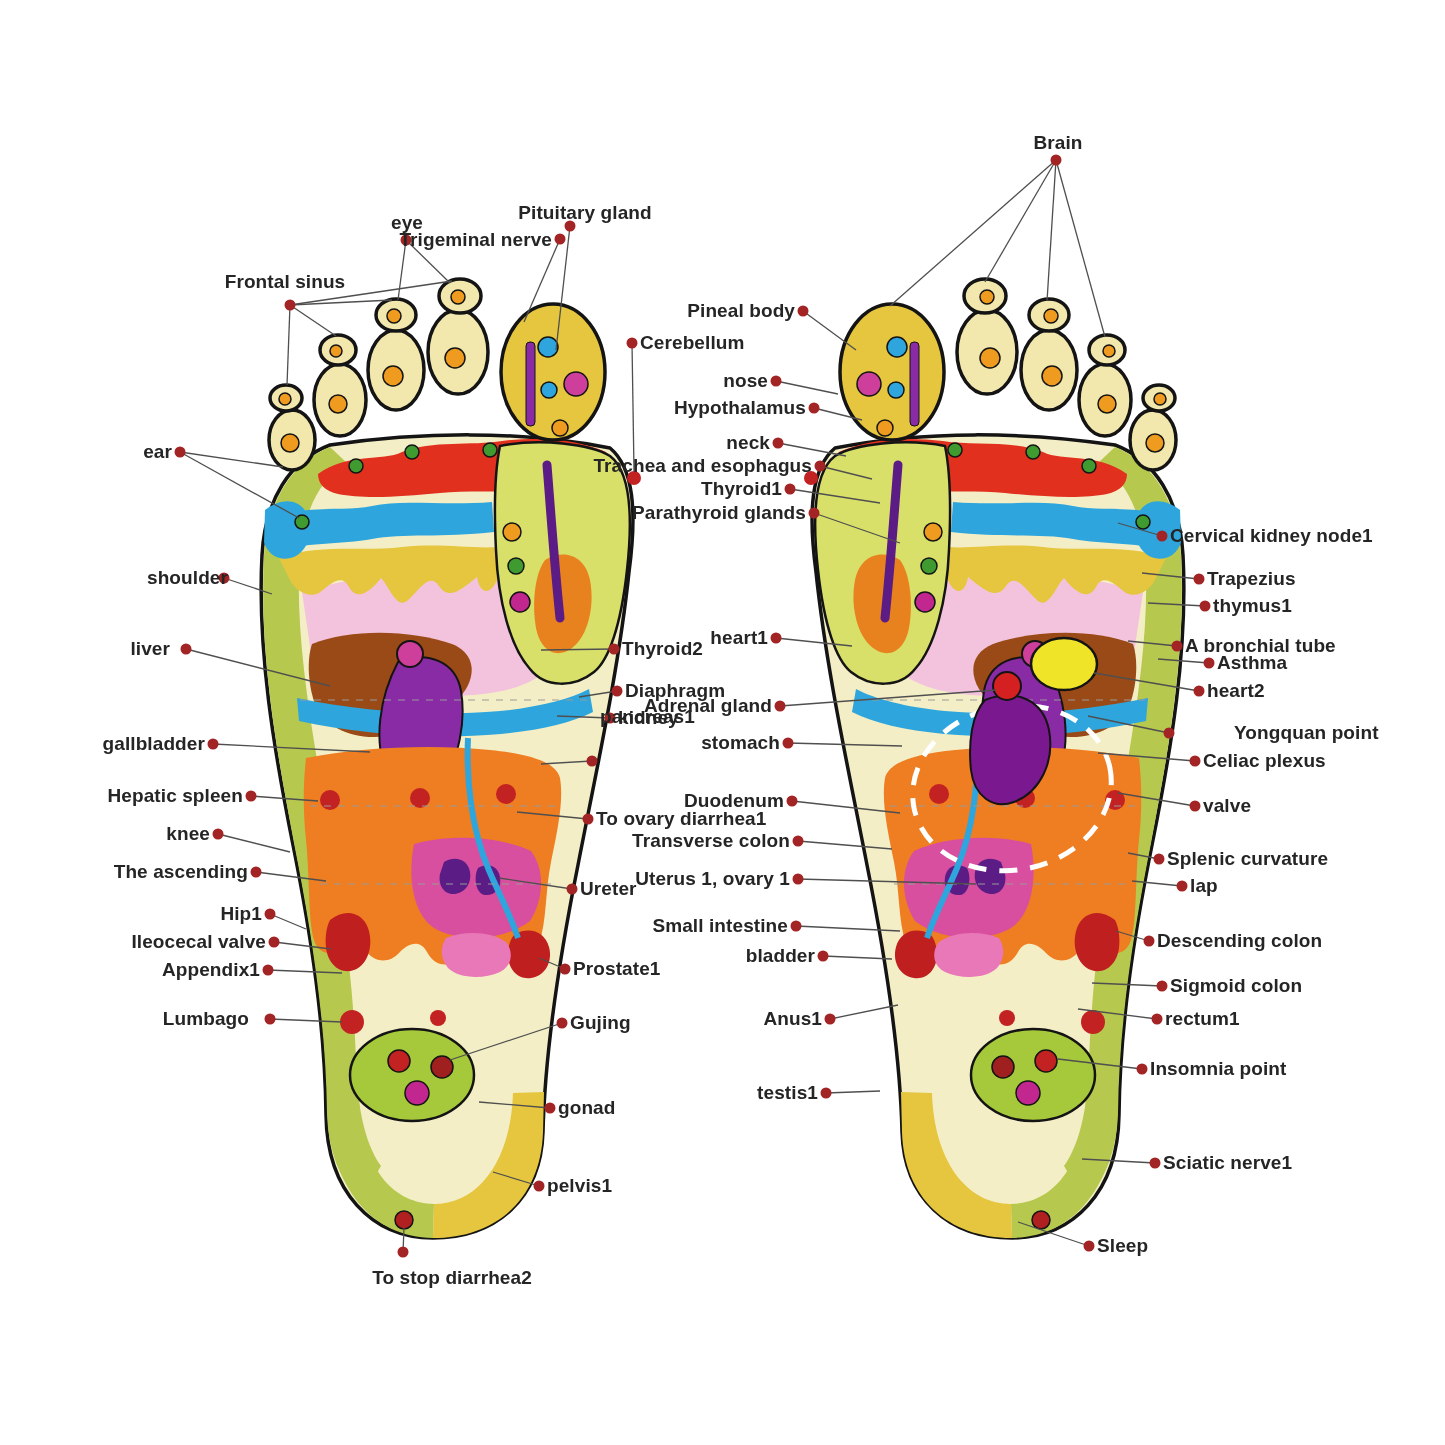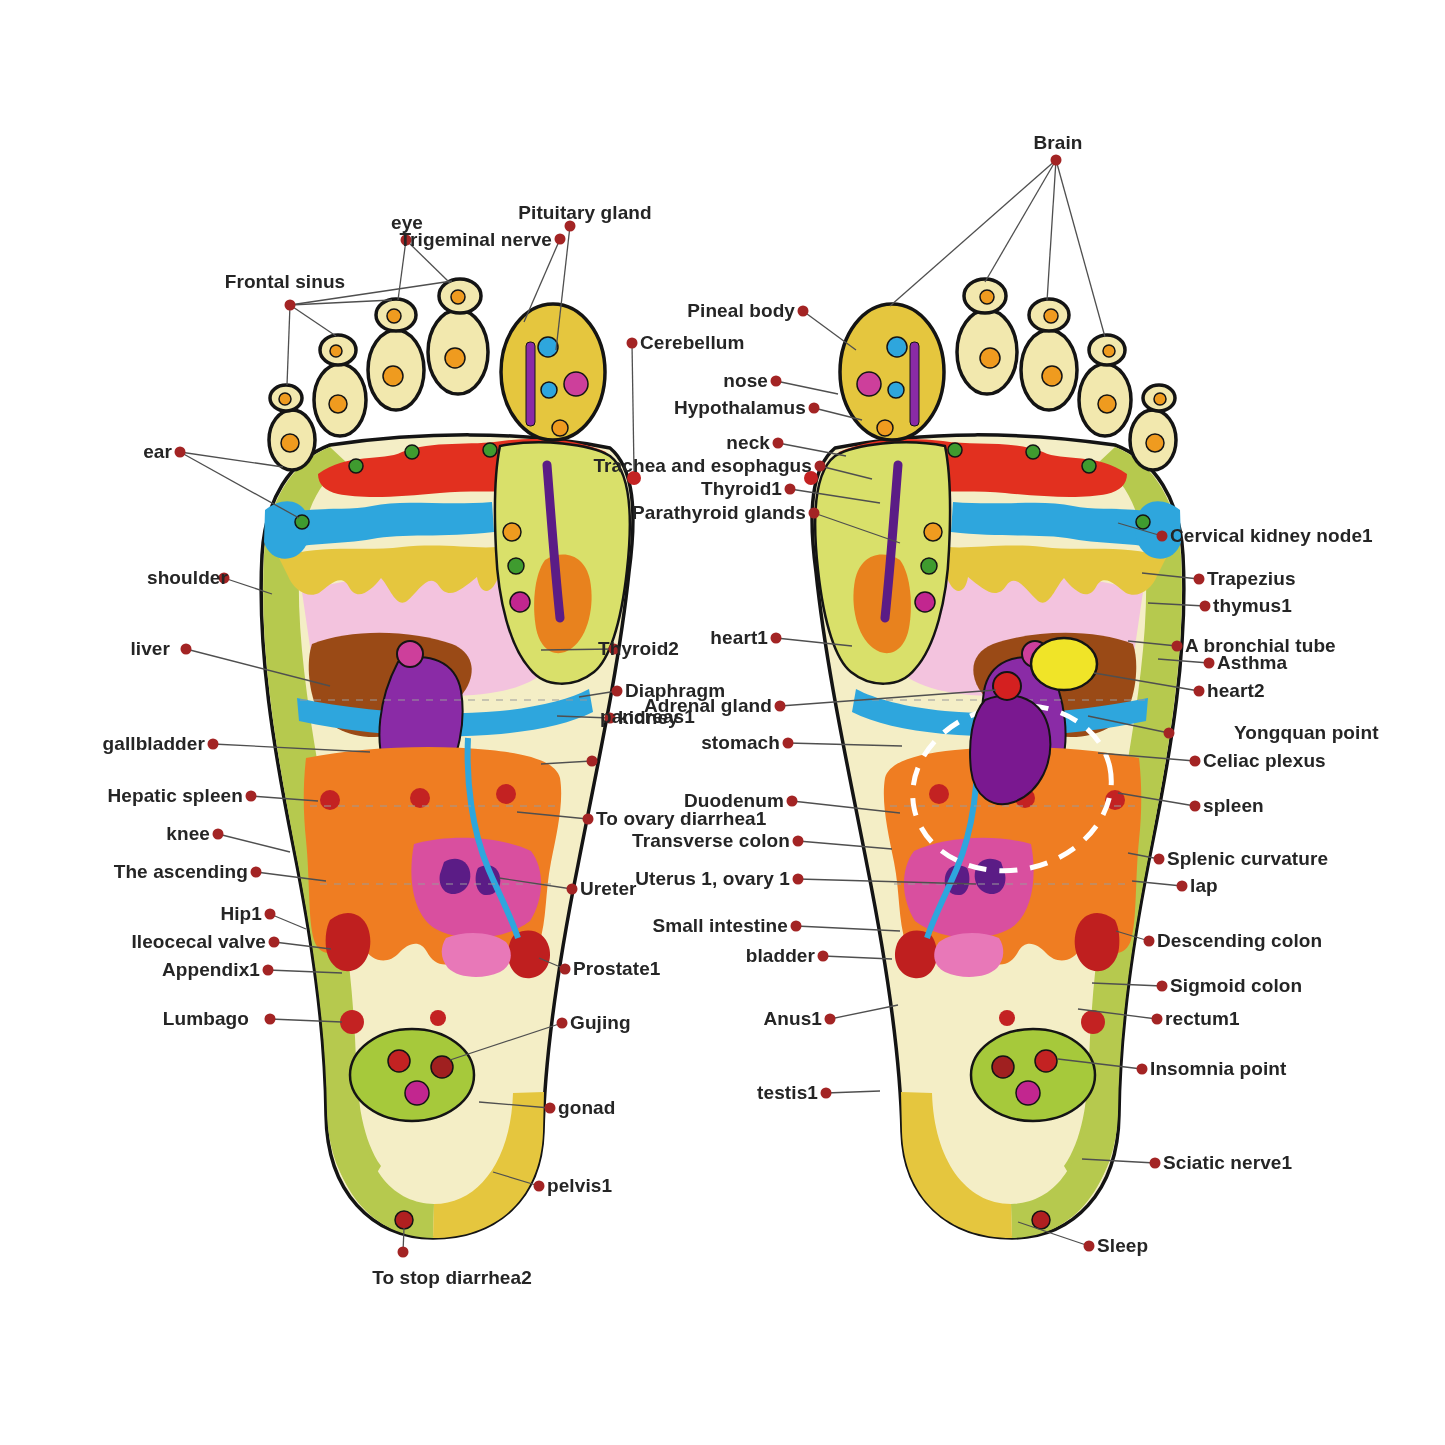--- a/index.html
+++ b/index.html
@@ -297,21 +297,21 @@
 <div class="label a-r" style="left:170px;top:648px">liver</div>
 <div class="label a-r" style="left:205px;top:743px">gallbladder</div>
 <div class="label a-r" style="left:243px;top:795px">Hepatic spleen</div>
 <div class="label a-r" style="left:210px;top:833px">knee</div>
 <div class="label a-r" style="left:248px;top:871px">The ascending</div>
 <div class="label a-r" style="left:262px;top:913px">Hip1</div>
 <div class="label a-r" style="left:266px;top:941px">Ileocecal valve</div>
 <div class="label a-r" style="left:260px;top:969px">Appendix1</div>
 <div class="label a-r" style="left:249px;top:1018px">Lumbago</div>
 <div class="label a-c" style="left:452px;top:1277px">To stop diarrhea2</div>
-<div class="label a-l" style="left:598px;top:648px">Thyroid2</div>
+<div class="label a-l" style="left:622px;top:648px">Thyroid2</div>
 <div class="label a-l" style="left:625px;top:690px">Diaphragm</div>
 <div class="label a-l" style="left:618px;top:717px">kidney</div>
 <div class="label a-l" style="left:600px;top:716px">pancreas1</div>
 <div class="label a-l" style="left:596px;top:818px">To ovary diarrhea1</div>
 <div class="label a-l" style="left:580px;top:888px">Ureter</div>
 <div class="label a-l" style="left:573px;top:968px">Prostate1</div>
 <div class="label a-l" style="left:570px;top:1022px">Gujing</div>
 <div class="label a-l" style="left:558px;top:1107px">gonad</div>
 <div class="label a-l" style="left:547px;top:1185px">pelvis1</div>
 
@@ -334,21 +334,21 @@
 <div class="label a-r" style="left:822px;top:1018px">Anus1</div>
 <div class="label a-r" style="left:818px;top:1092px">testis1</div>
 <div class="label a-l" style="left:1170px;top:535px">Cervical kidney node1</div>
 <div class="label a-l" style="left:1207px;top:578px">Trapezius</div>
 <div class="label a-l" style="left:1213px;top:605px">thymus1</div>
 <div class="label a-l" style="left:1185px;top:645px">A bronchial tube</div>
 <div class="label a-l" style="left:1217px;top:662px">Asthma</div>
 <div class="label a-l" style="left:1207px;top:690px">heart2</div>
 <div class="label a-l" style="left:1234px;top:732px">Yongquan point</div>
 <div class="label a-l" style="left:1203px;top:760px">Celiac plexus</div>
-<div class="label a-l" style="left:1203px;top:805px">spleen</div>
+<div class="label a-l" style="left:1203px;top:805px">valve</div>
 <div class="label a-l" style="left:1167px;top:858px">Splenic curvature</div>
 <div class="label a-l" style="left:1190px;top:885px">lap</div>
 <div class="label a-l" style="left:1157px;top:940px">Descending colon</div>
 <div class="label a-l" style="left:1170px;top:985px">Sigmoid colon</div>
 <div class="label a-l" style="left:1165px;top:1018px">rectum1</div>
 <div class="label a-l" style="left:1150px;top:1068px">Insomnia point</div>
 <div class="label a-l" style="left:1163px;top:1162px">Sciatic nerve1</div>
 <div class="label a-l" style="left:1097px;top:1245px">Sleep</div>
 
 </div>

